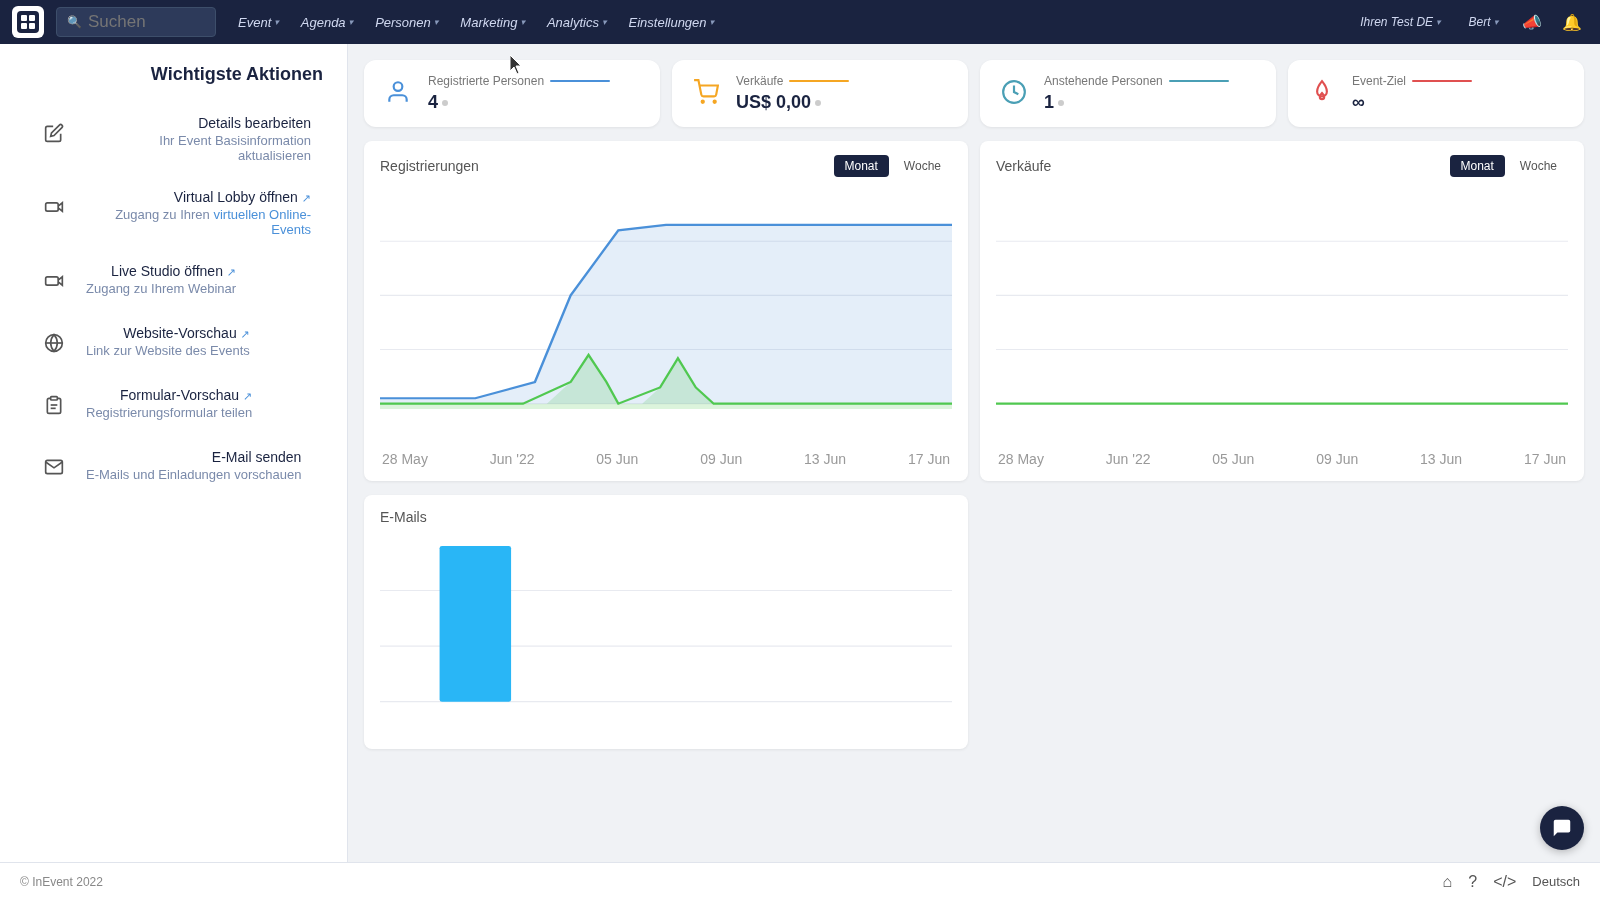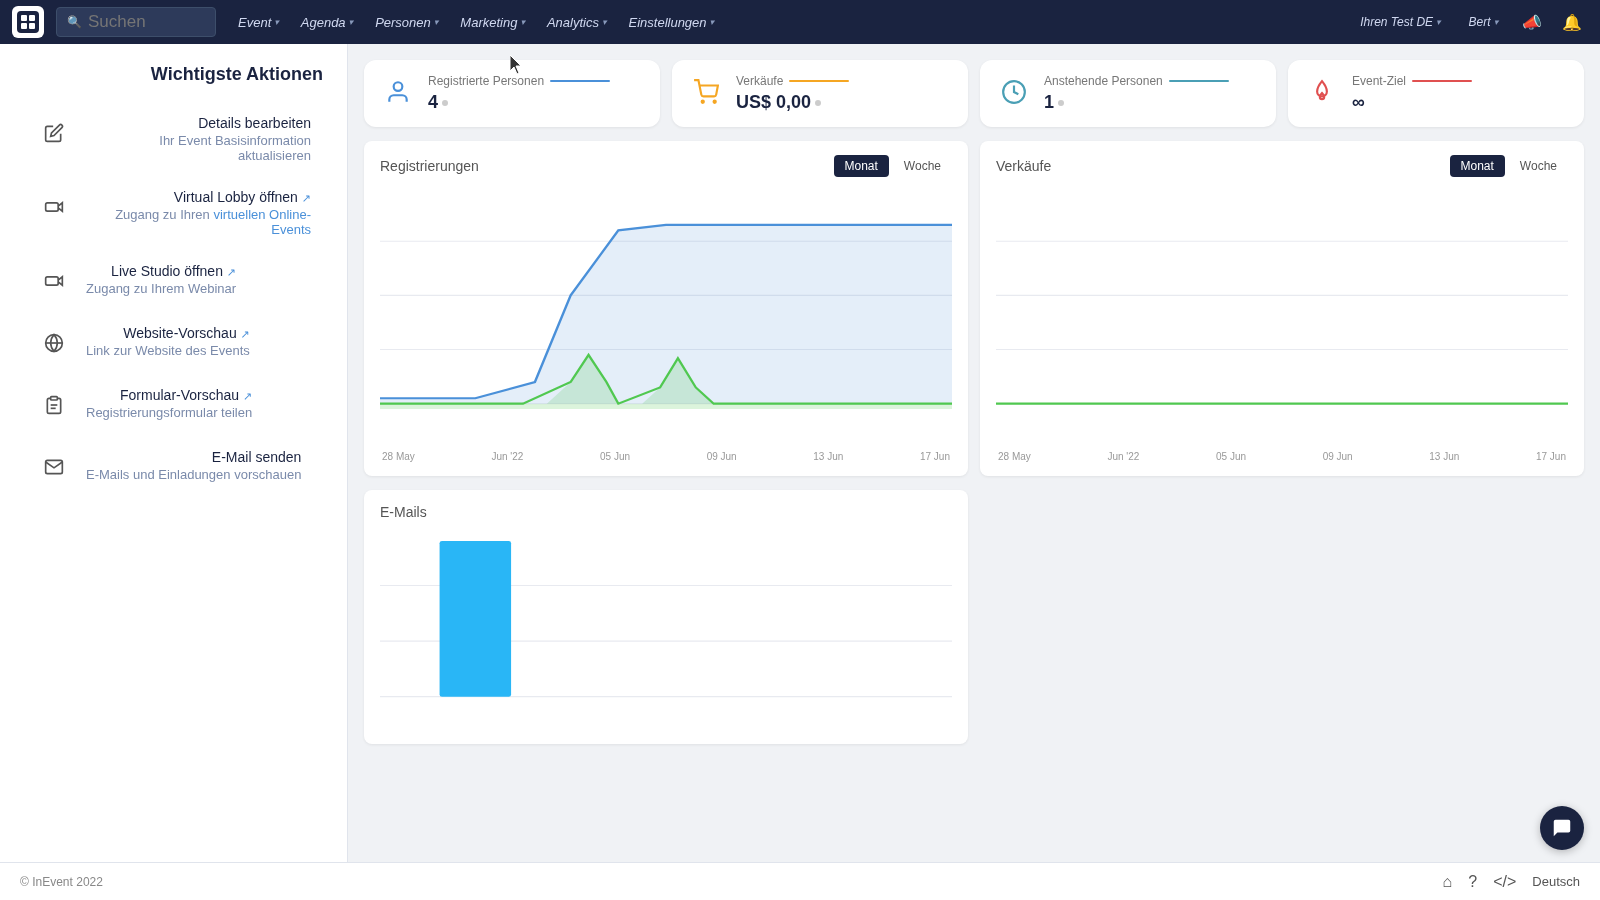--- a/index.html
+++ b/index.html
@@ -193,21 +193,21 @@
       color: #fff;
     }
     .chart-area {
       width: 100%;
       height: 260px;
       position: relative;
     }
     .chart-x-labels {
       display: flex;
       justify-content: space-between;
-      font-size: 10px;
+      font-size: 14px;
       color: #999;
       margin-top: 4px;
       padding: 0 2px;
     }
 
     
     .email-chart-row {
       margin-bottom: 14px;
     }
     .email-chart-card {

